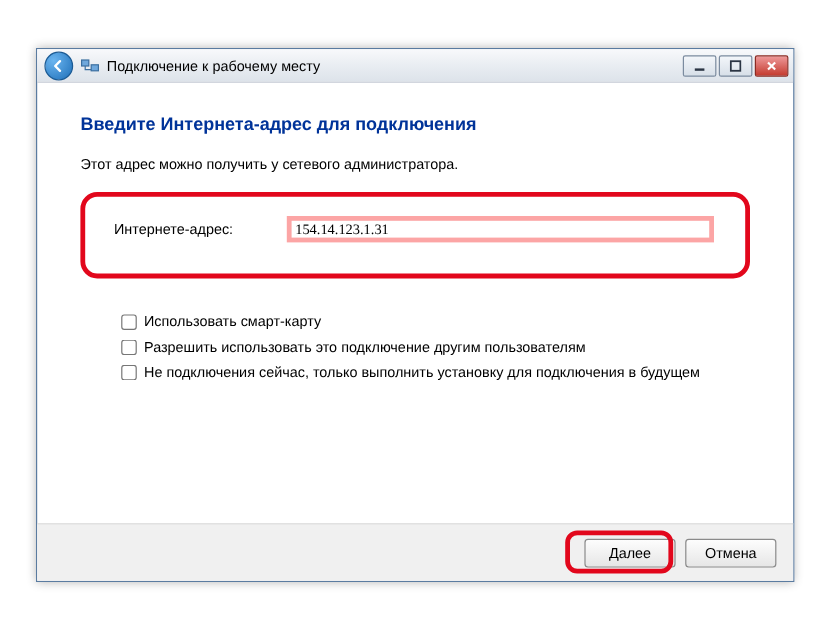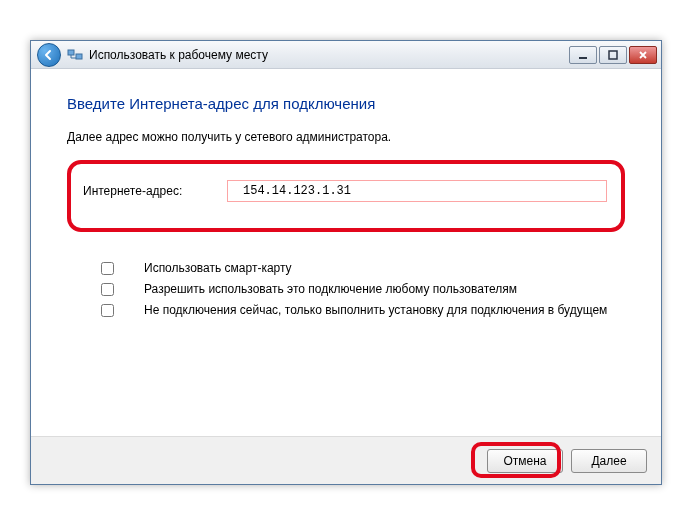--- a/index.html
+++ b/index.html
@@ -63,56 +63,55 @@
   }
   .wc svg { width: 10px; height: 10px; }
   .content {
     padding: 20px 36px 0 36px;
     height: calc(100% - 28px - 48px);
     overflow: hidden;
   }
   .main-heading {
     color: #003399;
     font-size: 15px;
-    font-weight: 400;
+    font-weight: 700;
     margin: 6px 0 18px 0;
   }
   .subtext {
     font-size: 12px;
     margin-bottom: 16px;
   }
   .field-group {
     border: 4px solid #e2071c;
     border-radius: 14px;
     padding: 10px 14px 14px 8px;
     margin-bottom: 28px;
   }
   .field-row {
     display: flex;
     align-items: center;
-    margin: 6px 0;
+    margin: 6px 12px;
   }
   .field-label {
     width: 148px;
     font-size: 12px;
     padding-left: 4px;
   }
   .field-input {
     flex: 1;
     height: 22px;
-    border: 1px solid #fca5a5;
-    padding: 2px 15px;
-    font-size: 12px;
-    font-family: Liberation Mono, monospace;
+    border: 4px solid #fca5a5;
+    padding: 2px 3px;
+    font-size: 12px;
+    font-family: Liberation Serif, serif;
   }
   .checkbox-row {
     display: flex;
     align-items: flex-end;
     margin: 6px 0 6px 34px;
-    gap: 24px;
   }
   .checkbox-row input[type=checkbox] {
     margin: 2px 6px 0 0;
     width: 13px; height: 13px;
   }
   .checkbox-label { font-size: 12px; }
   .checkbox-desc {
     font-size: 12px;
     color: #000;
     margin: 2px 0 10px 54px;
@@ -159,21 +158,21 @@
           <path d="M7 2 L3 6 L7 10" stroke="#fff" stroke-width="2" fill="none" stroke-linecap="round" stroke-linejoin="round"></path>
         </svg>
     </div>
     <span class="app-icon">
       <svg viewBox="0 0 16 16">
           <rect x="1" y="3" width="6" height="5" fill="#6fa8dc" stroke="#3b6fa0"></rect>
           <rect x="9" y="7" width="6" height="5" fill="#6fa8dc" stroke="#3b6fa0"></rect>
           <path d="M4 8 L4 11 L9 11" stroke="#3b6fa0" fill="none"></path>
         </svg>
     </span>
-    <span class="title-text">Использовать к рабочему месту</span>
+    <span class="title-text">Подключение к рабочему месту</span>
     <div class="win-controls">
       <div class="wc">
         <svg viewBox="0 0 10 10">
             <rect x="1" y="7" width="8" height="2" fill="#2b3544"></rect>
           </svg>
       </div>
       <div class="wc">
         <svg viewBox="0 0 10 10">
             <rect x="1" y="1" width="8" height="8" fill="none" stroke="#2b3544" stroke-width="1.5"></rect>
           </svg>
@@ -181,46 +180,46 @@
       <div class="wc close">
         <svg viewBox="0 0 10 10">
             <path d="M2 2 L8 8 M8 2 L2 8" stroke="#fff" stroke-width="1.8"></path>
           </svg>
       </div>
     </div>
   </div>
 
   <div class="content">
     <div class="main-heading">Введите Интернета-адрес для подключения</div>
-    <div class="subtext">Далее адрес можно получить у сетевого администратора.</div>
+    <div class="subtext">Этот адрес можно получить у сетевого администратора.</div>
 
     <div class="field-group">
       <div class="field-row">
         <div class="field-label">Интернете-адрес:</div>
         <input class="field-input" type="text" value="154.14.123.1.31" style="">
       </div>
       <div class="field-row">
       </div>
     </div>
 
     <div class="checkbox-row">
       <input type="checkbox" style="">
       <span class="checkbox-label">Использовать смарт-карту</span>
     </div>
 
     <div class="checkbox-row">
       <input type="checkbox" style="">
-      <span class="checkbox-label">Разрешить использовать это подключение любому пользователям</span>
+      <span class="checkbox-label">Разрешить использовать это подключение другим пользователям</span>
     </div>
 
     <div class="checkbox-row">
       <input type="checkbox" style="">
       <span class="checkbox-label">Не подключения сейчас, только выполнить установку для подключения в будущем</span>
     </div>
   </div>
 
   <div class="footer">
+    <button class="btn">Далее</button>
     <button class="btn">Отмена</button>
-    <button class="btn">Далее</button>
     <div class="next-highlight" style="right:100px; bottom:6px; width:90px; height:36px;"></div>
   </div>
 
 </div>
 
 </body></html>

